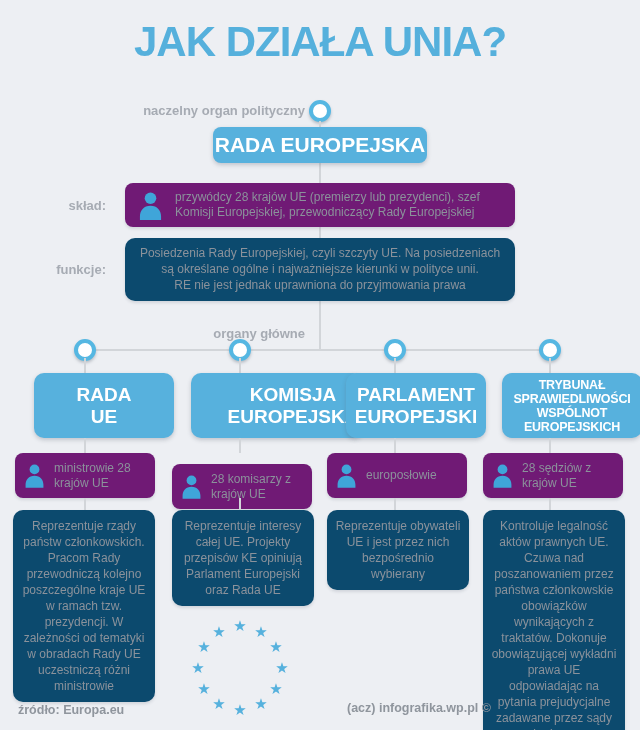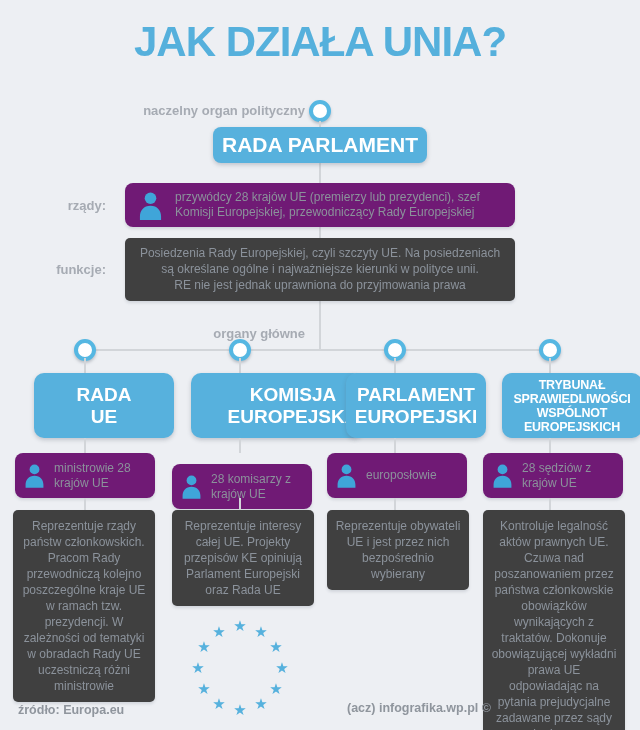--- a/index.html
+++ b/index.html
@@ -40,21 +40,21 @@
     display:flex;align-items:center;justify-content:center;
     color:#ffffff;font-size:21px;font-weight:700;letter-spacing:0px;
   }
   .box-gray{
     position:absolute;background:#701a75;border-radius:8px;
     box-shadow:0 2px 3px rgba(90,100,115,.18);
     display:flex;align-items:center;
     color:#8b929b;font-size:12px;line-height:15.5px;
   }
   .box-blue{
-    position:absolute;background:#404040;border-radius:5px;
+    position:absolute;background:#0c4a6e;border-radius:10px;
     box-shadow:0 2px 3px rgba(90,100,115,.18);
     color:#8b929b;font-size:12px;line-height:16.2px;
     text-align:center;
     box-sizing:border-box;
   }
   .root-sklad{left:125px;top:183px;width:390px;height:44px;}
   .root-sklad .txt{margin-left:12px;margin-right:8px;}
   .root-funkcje{left:125px;top:238px;width:390px;min-height:62px;padding:7px 10px;}
   .person{flex:0 0 auto;margin-left:13px;width:25px;height:29px;}
   .person svg{width:100%;height:100%;fill:#3fa5d9;}
@@ -90,24 +90,24 @@
 
   <div class="lbl lbl-right" style="left:0;top:103px;width:305px;">naczelny organ polityczny</div>
   <div class="node-circle" style="left:309px;top:100px;"></div>
 
   <div class="line" style="left:319px;top:121px;width:2px;height:6px;"></div>
   <div class="line" style="left:319px;top:163px;width:2px;height:20px;"></div>
   <div class="line" style="left:319px;top:227px;width:2px;height:11px;"></div>
   <div class="line" style="left:319px;top:300px;width:2px;height:50px;"></div>
 
   <div class="org-root">
-    <span>RADA PARLAMENT</span>
-  </div>
-
-  <div class="lbl lbl-right" style="left:0;top:198px;width:106px;">rządy:</div>
+    <span>RADA EUROPEJSKA</span>
+  </div>
+
+  <div class="lbl lbl-right" style="left:0;top:198px;width:106px;">skład:</div>
   <div class="box-gray root-sklad">
     <span class="person">
       <svg viewBox="0 0 24 28">
           <circle cx="12" cy="7" r="5.6"></circle>
           <path d="M12 14.2c-6.6 0-10.2 4.7-10.2 10.4V28h20.4v-3.4c0-5.7-3.6-10.4-10.2-10.4z"></path>
         </svg>
     </span>
     <span class="txt">przywódcy 28 krajów UE (premierzy lub prezydenci), szef Komisji Europejskiej, przewodniczący Rady Europejskiej</span>
   </div>
 

